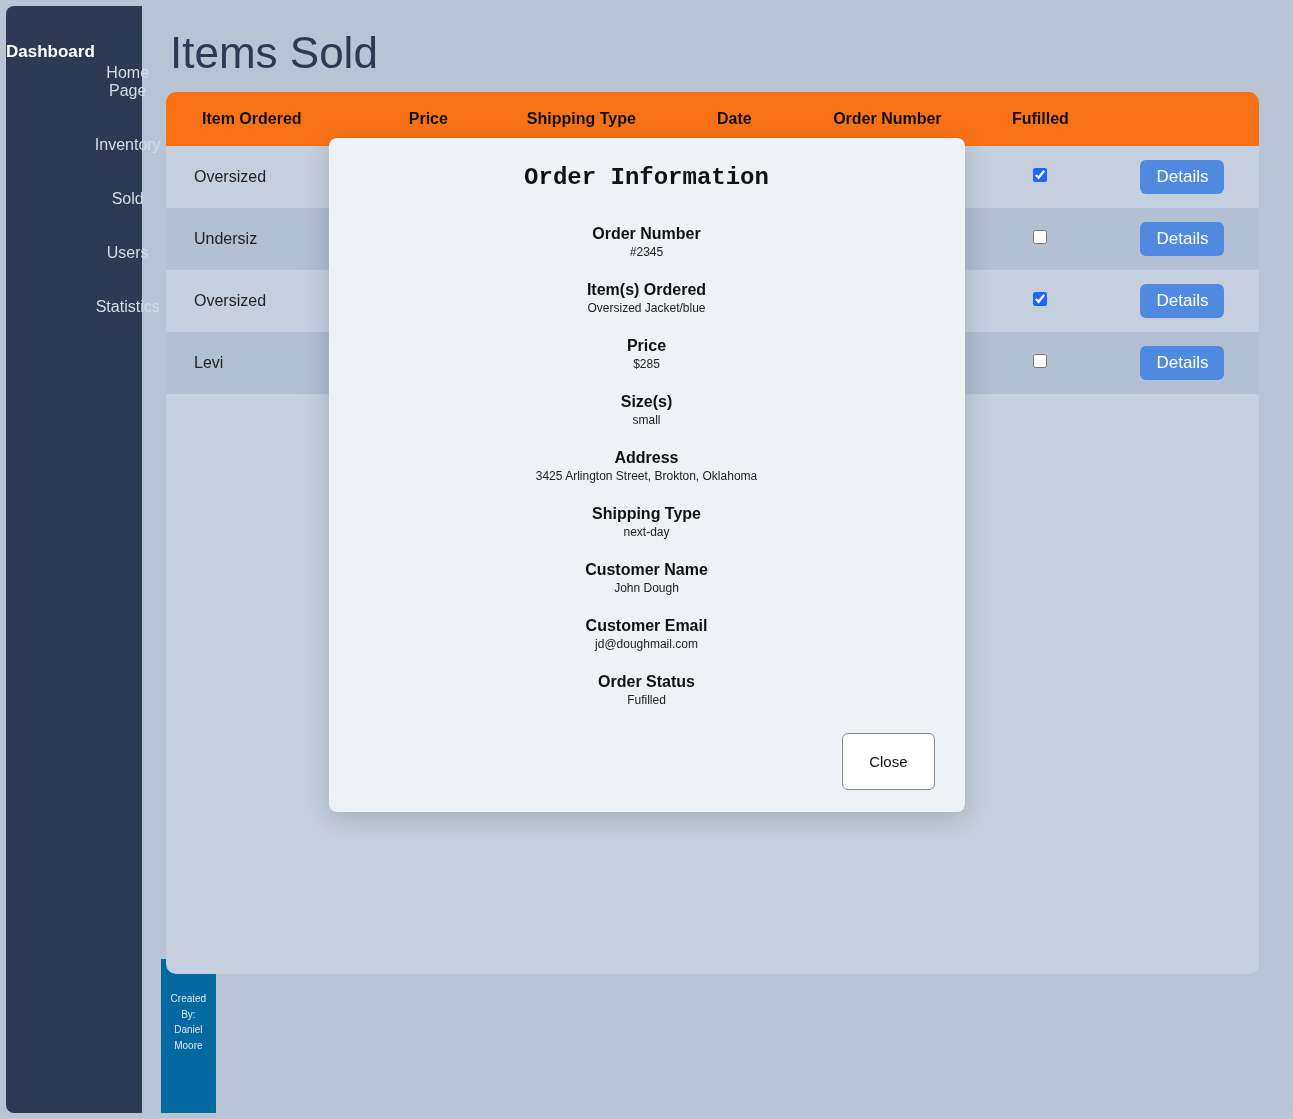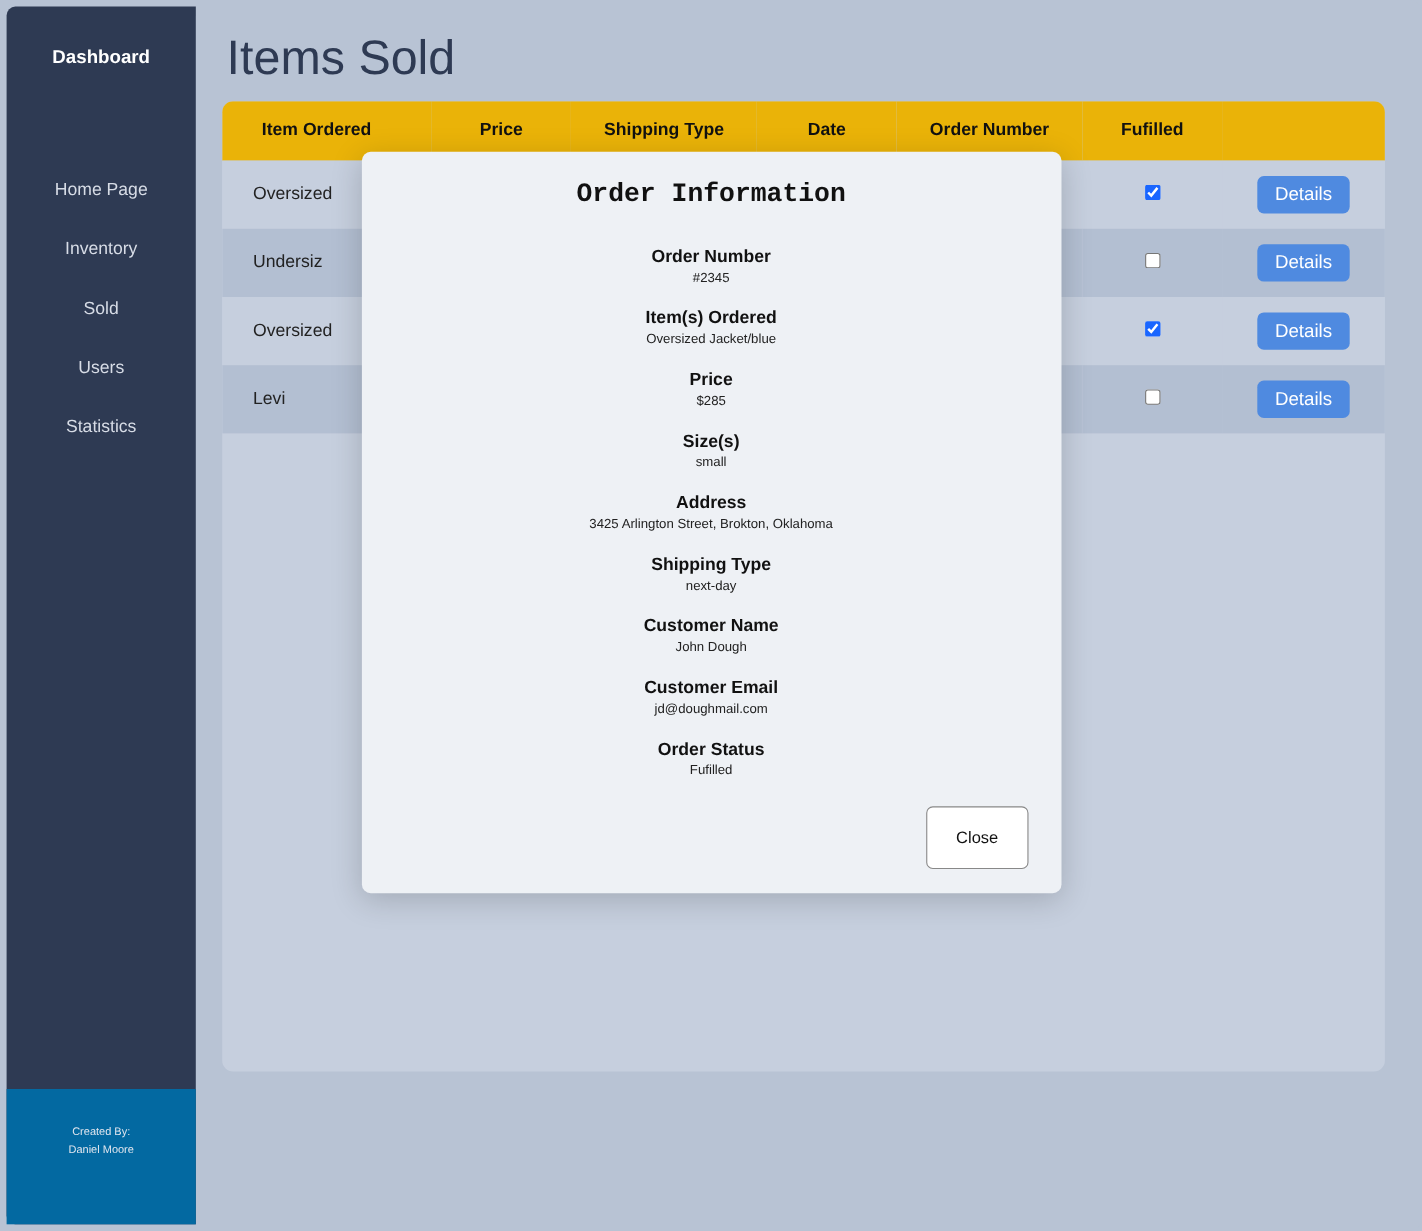--- a/index.html
+++ b/index.html
@@ -14,25 +14,25 @@
     .app {
       display: flex;
       width: 100%;
       height: 100%;
       background: #b8c3d4;
       border-radius: 12px;
       overflow: hidden;
       padding: 6px;
     }
     .sidebar {
-      width: 172px;
+      width: 136px;
       background: #2e3a53;
       color: #fff;
       display: flex;
-      flex-direction: column;
+      flex-direction: row;
       border-radius: 8px 0 0 8px;
       flex-shrink: 0;
     }
     .sidebar-header {
       height: 100px;
       display: flex;
       align-items: flex-start;
       justify-content: center;
       padding-top: 36px;
       font-weight: 600;
@@ -78,21 +78,21 @@
     table.orders {
       width: 100%;
       border-collapse: collapse;
       font-size: 16px;
     }
     table.orders th {
       text-align: center;
       padding: 18px 10px 18px 10px;
       font-weight: 700;
       color: #111;
-      background: #eab308;
+      background: #f97316;
       margin-top: 10px;
     }
     table.orders th:first-child { text-align: left; padding-left: 36px; }
     table.orders td {
       padding: 14px 10px;
       text-align: center;
       color: #222;
     }
     table.orders td:first-child { text-align: left; padding-left: 28px; }
     table.orders tbody tr:nth-child(even) { background: #b3bfd2; }

